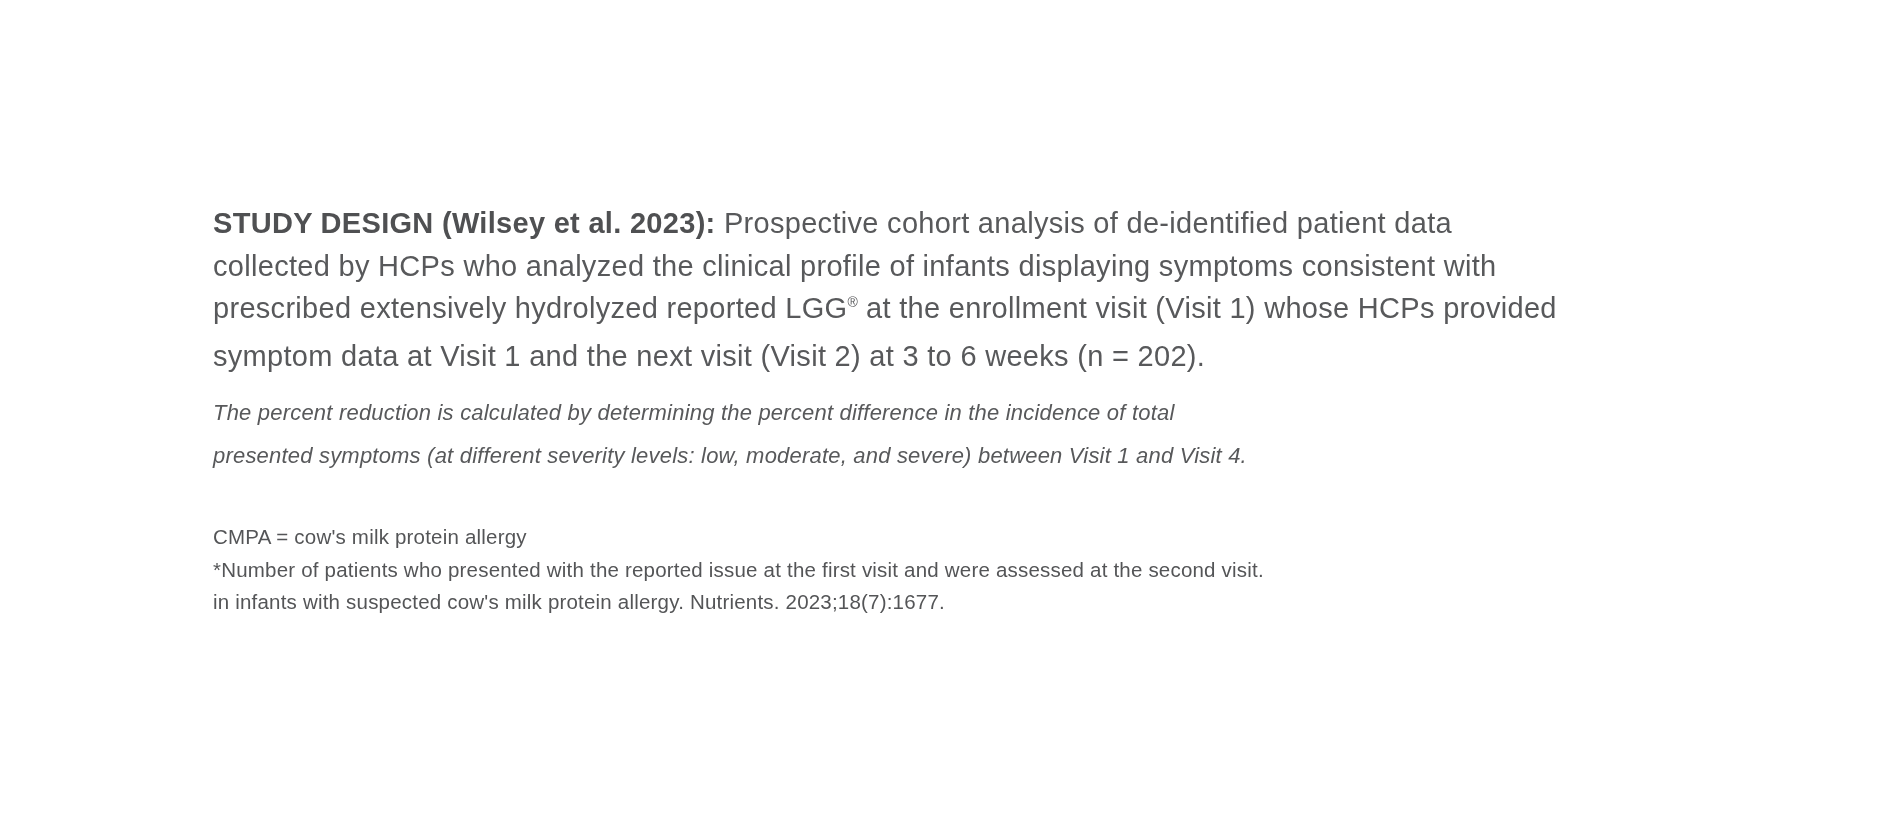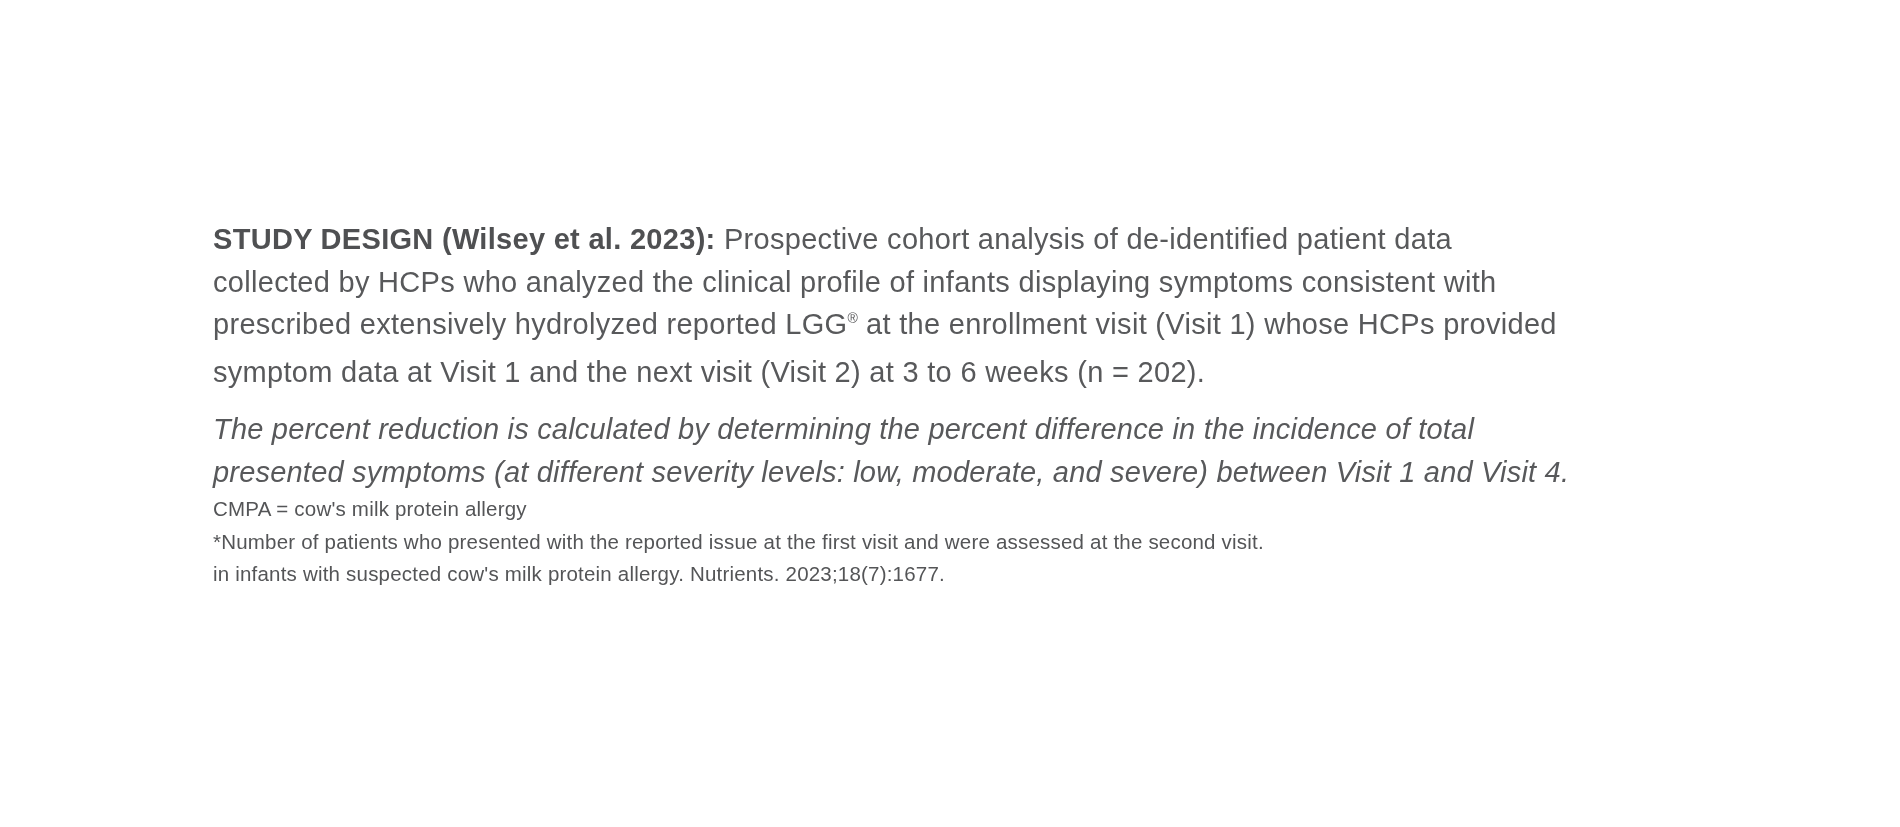--- a/index.html
+++ b/index.html
@@ -10,21 +10,21 @@
   body {
     width: 1900px;
     height: 827px;
     position: relative;
     overflow: hidden;
     font-family: "Liberation Sans", sans-serif;
   }
   .content {
     position: absolute;
     left: 213px;
-    top: 218px;
+    top: 202px;
     width: 1560px;
     color: #58595b;
   }
   .body-para {
     margin: 0;
     font-size: 29px;
     line-height: 42.5px;
     letter-spacing: 0.3px;
     font-weight: 400;
   }
@@ -37,27 +37,28 @@
     color: #4f5052;
   }
   .reg-sup {
     font-size: 14px;
     position: relative;
     top: -11px;
     letter-spacing: 0;
   }
   .method-para {
     margin: 15px 0 0 0;
-    font-size: 29px;
+    font-size: 22px;
     line-height: 42.5px;
     letter-spacing: 0.2px;
     font-style: italic;
     font-weight: 400;
   }
   .footnotes {
+    margin-top: 44px;
     font-size: 20.5px;
     line-height: 32.5px;
     letter-spacing: 0.2px;
     color: #545557;
   }
   .fn-line {
     display: block;
     white-space: pre;
   }
   .journal-italic {

